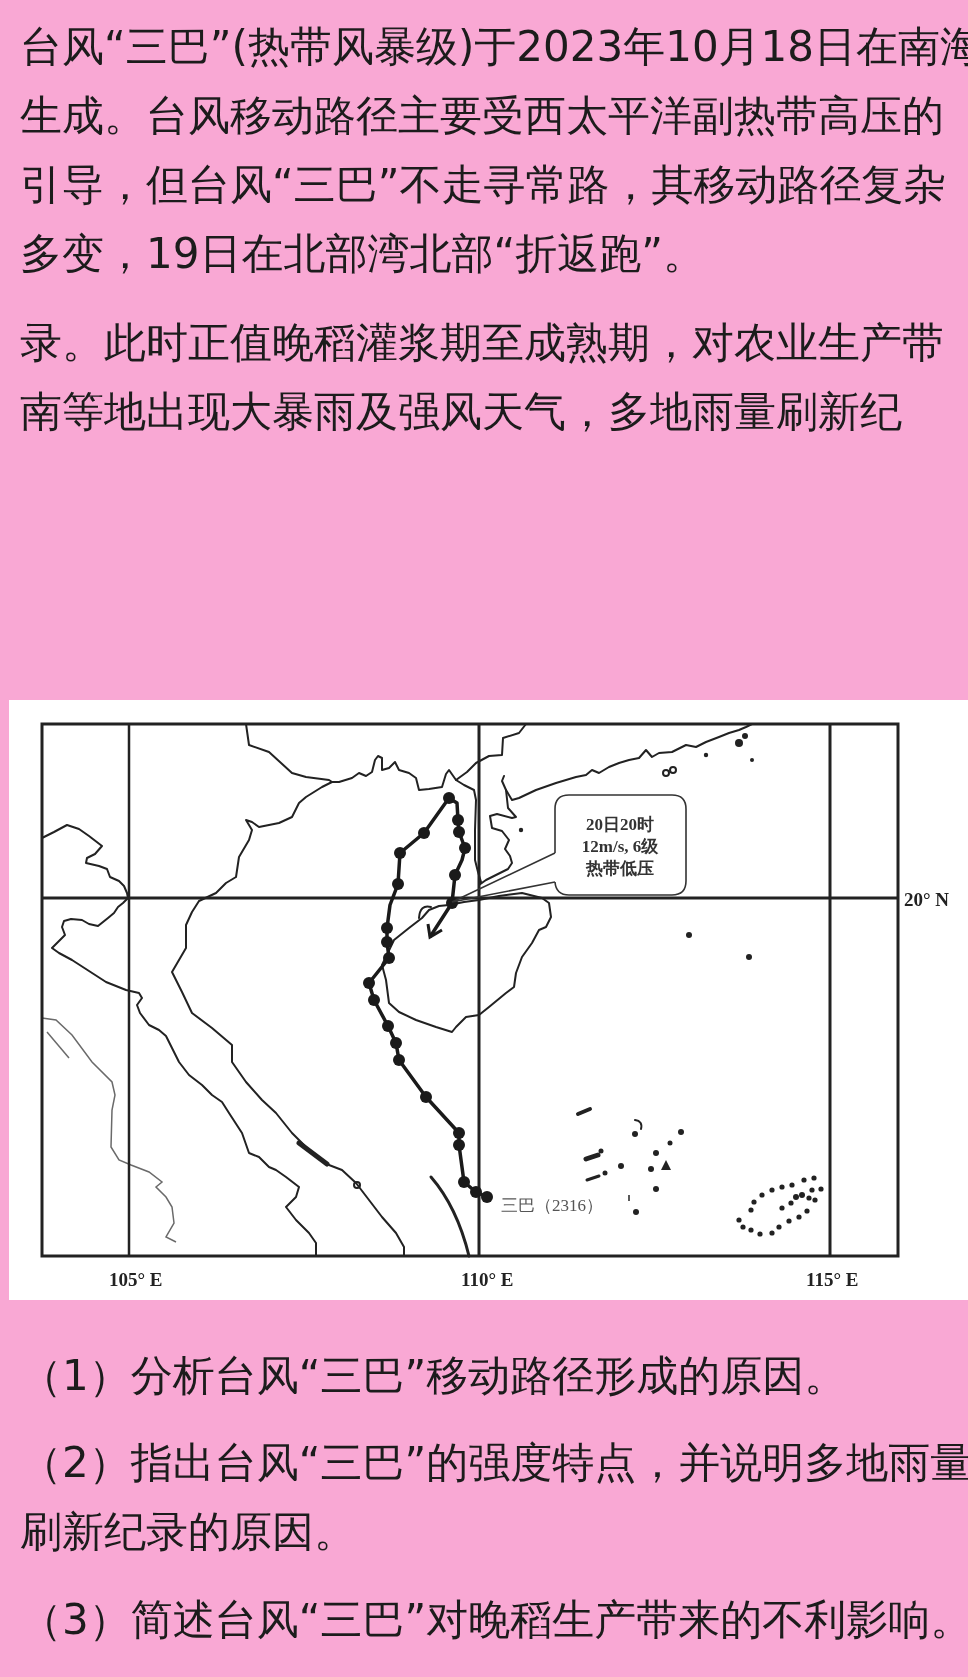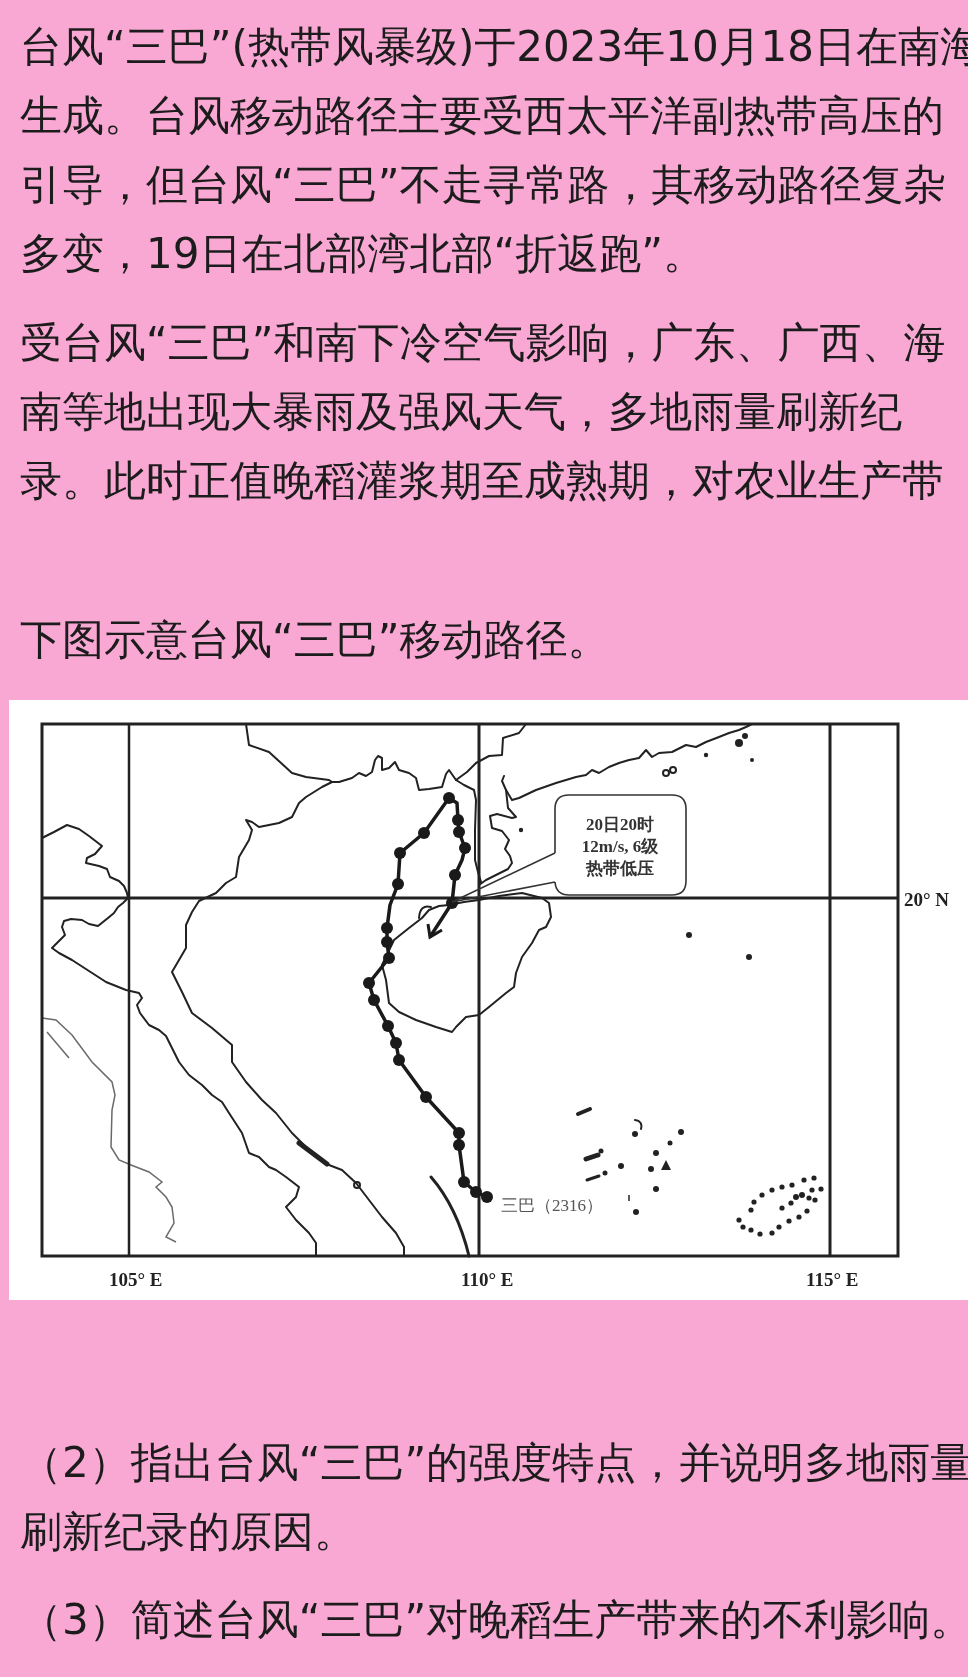--- a/index.html
+++ b/index.html
@@ -27,28 +27,24 @@
 <div class="page">
 
   <div class="block" style="top:12px">
     <div class="line">台风“三巴”(热带风暴级)于2023年10月18日在南海</div>
     <div class="line">生成。台风移动路径主要受西太平洋副热带高压的</div>
     <div class="line">引导，但台风“三巴”不走寻常路，其移动路径复杂</div>
     <div class="line">多变，19日在北部湾北部“折返跑”。</div>
   </div>
 
   <div class="block" style="top:308px">
-    <div class="line">受台风“三巴”和南下冷空气影响，广东、广西、海</div>
+    <div class="line">录。此时正值晚稻灌浆期至成熟期，对农业生产带</div>
     <div class="line">南等地出现大暴雨及强风天气，多地雨量刷新纪</div>
-    <div class="line">录。此时正值晚稻灌浆期至成熟期，对农业生产带</div>
   </div>
 
-  <div class="block" style="top:605px">
-    <div class="line">下图示意台风“三巴”移动路径。</div>
-  </div>
 
   <div class="map-wrap">
     <svg width="968" height="600" viewBox="0 700 968 600" xmlns="http://www.w3.org/2000/svg">
       <rect x="0" y="700" width="968" height="600" fill="#fff"></rect>
 
       <g fill="none" stroke="#222" stroke-width="2" stroke-linejoin="round" stroke-linecap="round">
         <path d="M33,838 L45,832 L58,825 L70,829 L80,836 L93,846 L86,854 L78,858 L77,863 L90,866 L98,869 L101,877 L110,881 L115,886 L118,893 L119,898 L114,903 L109,907 L105,913 L99,918 L89,926 L80,924 L73,920 L62,919 L55,921 L53,927 L56,935 L49,942 L43,948 L50,953 L63,960 L80,971 L97,982 L117,990 L130,993 L133,998 L128,1005 L131,1013 L140,1025 L150,1030 L157,1036 L163,1048 L170,1062 L180,1075 L193,1085 L203,1095 L213,1102 L220,1113 L233,1133 L240,1153 L250,1157 L260,1167 L267,1170 L277,1177 L290,1187 L287,1197 L277,1207 L287,1220 L300,1233 L307,1243 L307,1256"></path>
         <path d="M323,782 L313,787 L297,797 L290,803 L283,817 L270,823 L250,827 L243,822 L237,820 L243,830 L240,840 L230,857 L227,877 L217,883 L207,893 L190,901 L183,912 L177,925 L177,948 L163,972 L173,992 L183,1013 L203,1028 L223,1045 L223,1062 L237,1082 L253,1100 L267,1113 L283,1133 L300,1150 L320,1165 L333,1170 L347,1183 L360,1200 L373,1217 L387,1233 L395,1247 L395,1256"></path>
         <path stroke-width="5" d="M290,1143 L318,1164"></path>
         <circle cx="348" cy="1185" r="3"></circle>
@@ -169,20 +165,23 @@
       </g>
 
       <text class="storm-label" x="492" y="1211">三巴（2316）</text>
       <text class="axis-label" x="100" y="1286">105° E</text>
       <text class="axis-label" x="452" y="1286">110° E</text>
       <text class="axis-label" x="797" y="1286">115° E</text>
       <text class="axis-label" x="895" y="906">20° N</text>
     </svg>
   </div>
 
+  <div class="block" style="top:1341px">
+    <div class="line">（1）分析台风“三巴”移动路径形成的原因。</div>
+  </div>
   <div class="block" style="top:1428px">
     <div class="line">（2）指出台风“三巴”的强度特点，并说明多地雨量</div>
     <div class="line">刷新纪录的原因。</div>
   </div>
   <div class="block" style="top:1585px">
     <div class="line">（3）简述台风“三巴”对晚稻生产带来的不利影响。</div>
   </div>
 
 </div>
 

